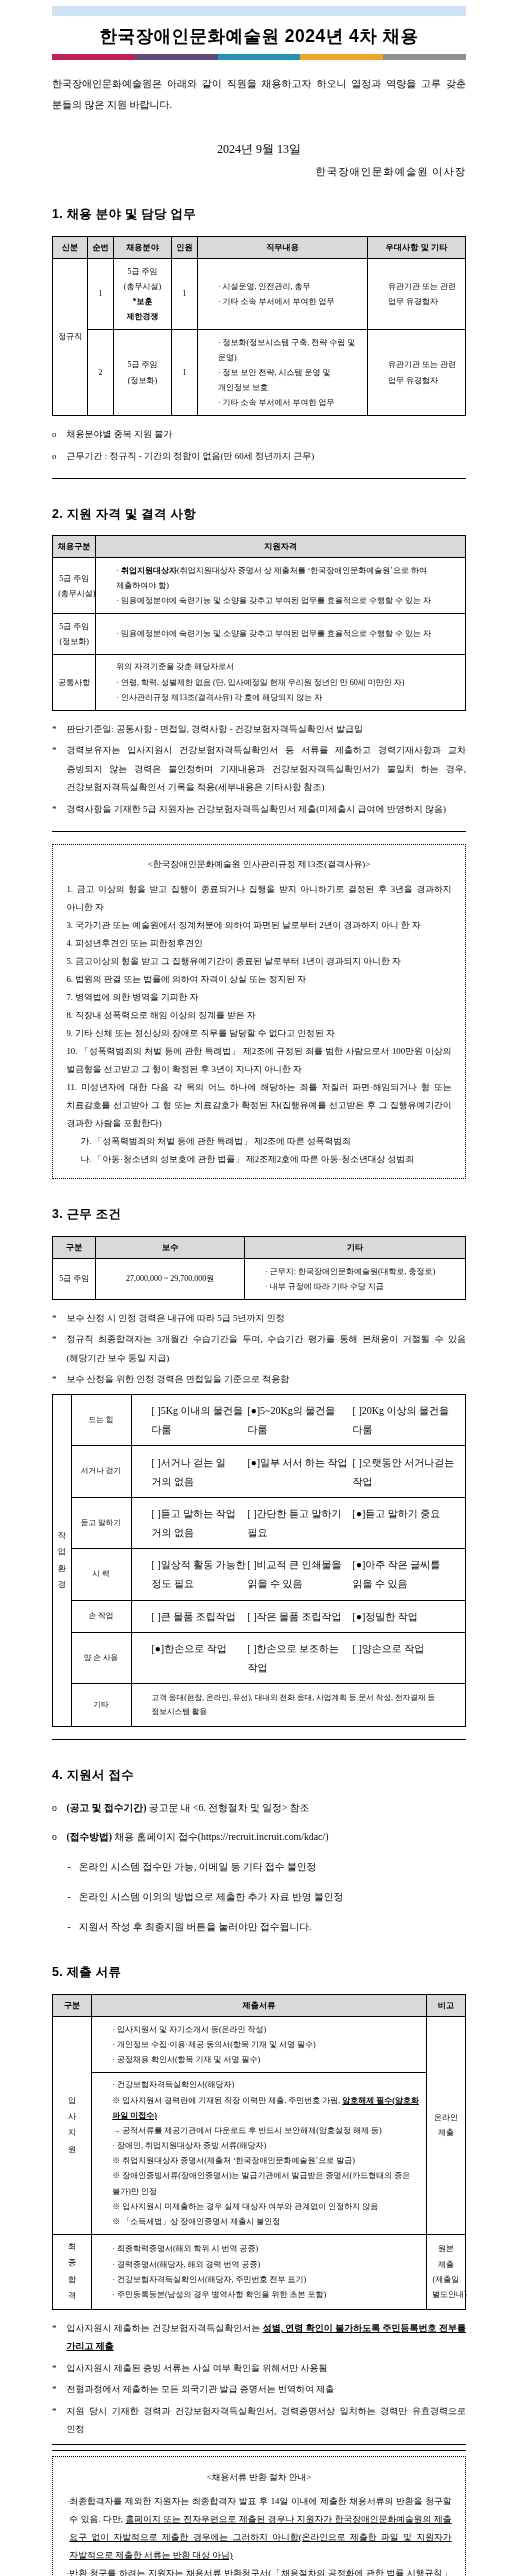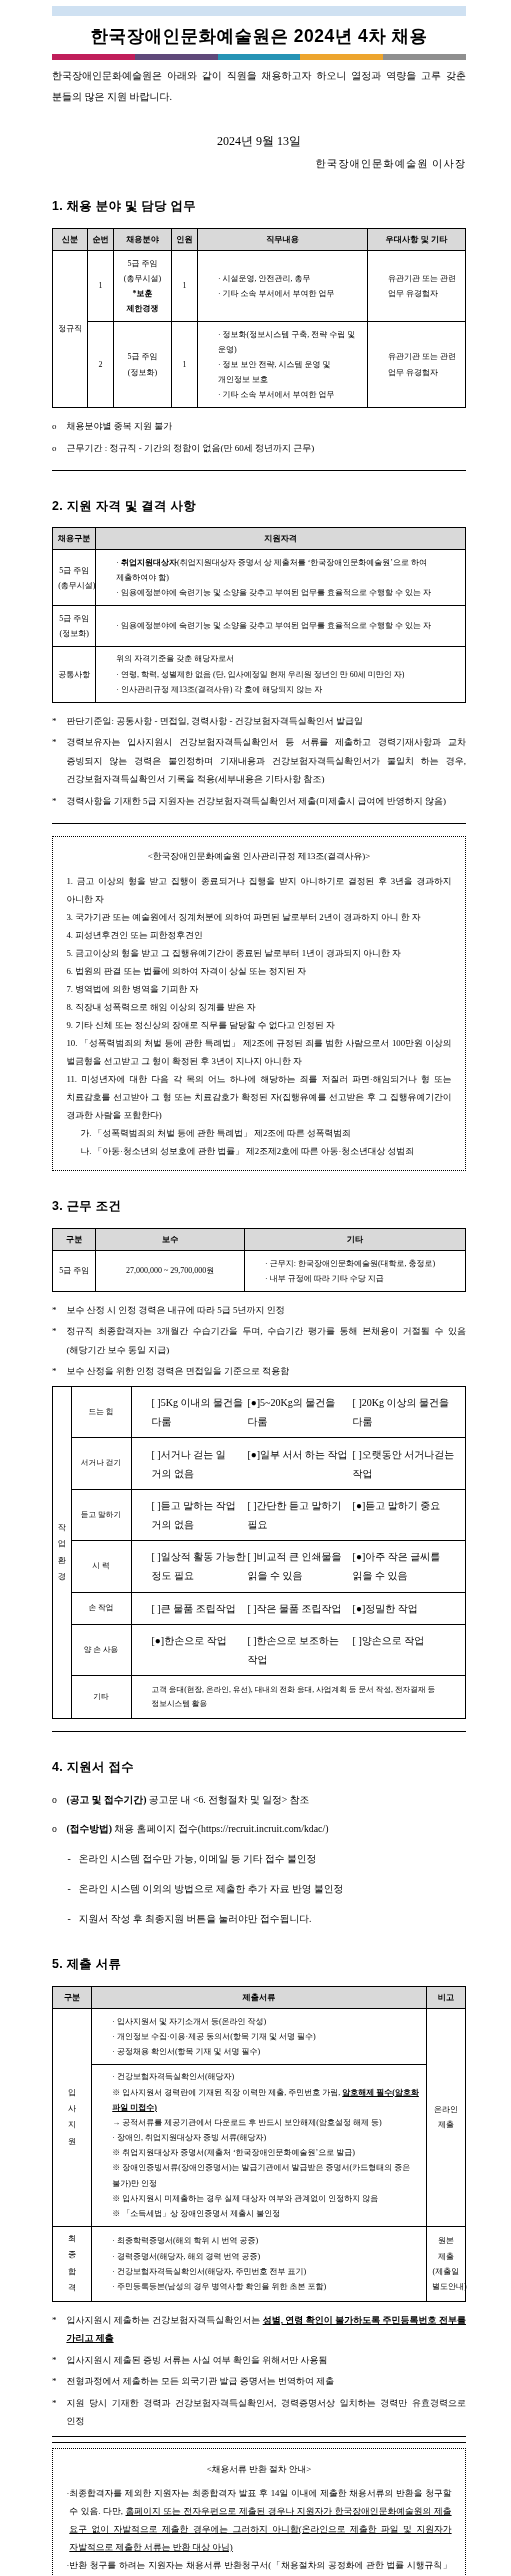--- a/index.html
+++ b/index.html
@@ -6,21 +6,21 @@
   html,body { background:#ffffff; }
   body { width:511px; min-height:3614px; font-family:"Liberation Serif", serif; color:#000; }
   .page { padding:6.2px 45px 20.6px 52px; }
 
   
   .top-bar { height:10.3px; width:100%; }
   h1.doc-title { font-family:"Liberation Sans", sans-serif; font-size:17.5px; font-weight:bold;
     text-align:center; margin:7.2px 0 6.2px; letter-spacing:0.5px; }
   .rainbow { display:flex; height:6.2px; width:100%; }
   .rb-seg { flex:1 1 auto; }
-  p.intro { font-size:10px; line-height:2.1; text-align:justify; margin-top:5px; word-break:keep-all; }
+  p.intro { font-size:10px; line-height:2.1; text-align:justify; margin-top:13px; word-break:keep-all; }
   p.date-line { font-size:12px; text-align:center; margin-top:26px; }
   p.signer-line { font-size:10.3px; text-align:right; margin-top:7.2px; letter-spacing:1px; }
 
   
   h2.section-heading { font-family:"Liberation Sans", sans-serif; font-size:12.4px; font-weight:bold;
     margin:27px 0 12.4px; letter-spacing:0.3px; }
 
   
   table.doc-table { width:100%; border-collapse:collapse; border-top:1.3px solid #000;
     border-bottom:1.3px solid #000; font-size:8px; margin:3.1px 0 9.3px; table-layout:fixed; }
@@ -56,21 +56,21 @@
   .dotted-box .ind-1 { margin-left:14px; }
 
   b, .b { font-weight:bold; } .u { text-decoration:underline; }
 </style>
 </head>
 <body>
 
 <div class="page">
   <header>
     <div class="top-bar" style="background: rgb(207, 225, 242);"></div>
-    <h1 class="doc-title">한국장애인문화예술원은 2024년 4차 채용</h1>
+    <h1 class="doc-title">한국장애인문화예술원 2024년 4차 채용</h1>
     <div class="rainbow">
         <span class="rb-seg" style="background: rgb(192, 30, 90);"></span>
         <span class="rb-seg" style="background: rgb(95, 73, 122);"></span>
         <span class="rb-seg" style="background: rgb(38, 147, 181);"></span>
         <span class="rb-seg" style="background: rgb(237, 165, 46);"></span>
         <span class="rb-seg" style="background: rgb(143, 143, 143);"></span>
       </div>
     <p class="intro">한국장애인문화예술원은 아래와 같이 직원을 채용하고자 하오니 열정과 역량을 고루 갖춘 분들의 많은 지원 바랍니다.</p>
     <p class="date-line">2024년 9월 13일</p>
     <p class="signer-line">한국장애인문화예술원 이사장</p>

